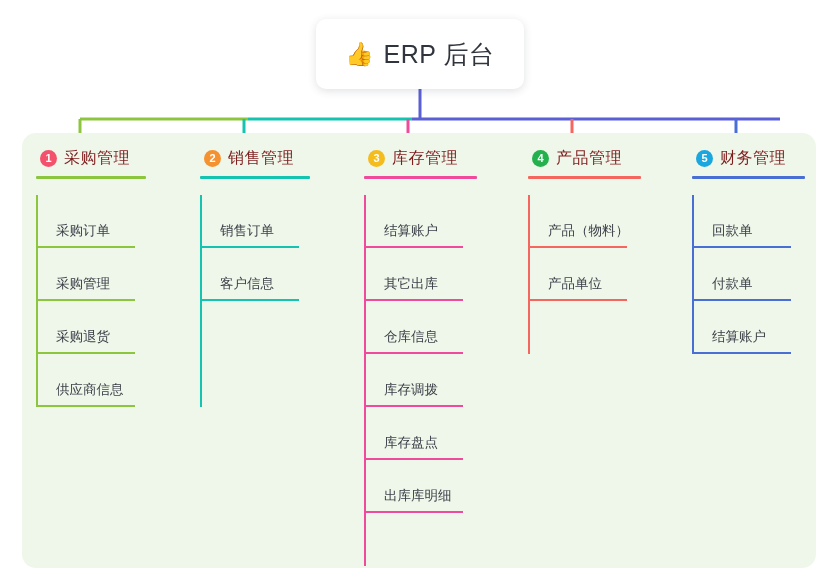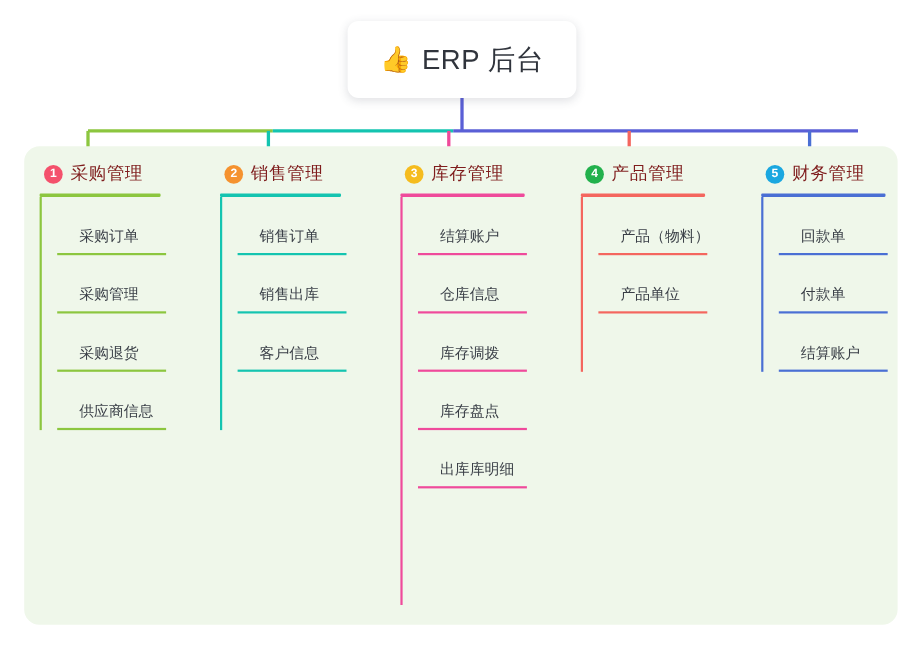--- a/index.html
+++ b/index.html
@@ -115,22 +115,22 @@
     border-radius: 1px;
   }
   .hr-w0 { width: 110px; }
   .hr-w1 { width: 110px; }
   .hr-w2 { width: 113px; }
   .hr-w3 { width: 113px; }
   .hr-w4 { width: 113px; }
 
   .items {
     position: relative;
-    margin-top: 0px;
-    padding-left: 16px;
+    margin-top: 16px;
+    padding-left: 0px;
   }
   .spine {
     position: absolute;
     left: 0px;
     top: 0px;
     width: 2px;
   }
   .item {
     position: relative;
     height: 53px;
@@ -214,42 +214,42 @@
           <span class="col-title">销售管理</span>
         </div>
         <div class="head-rule hr-w1" style="background: rgb(20, 196, 176);"></div>
         <div class="items">
           <div class="spine" style="background: rgb(20, 196, 176); height: 212px;"></div>
           <div class="item">
             <span class="item-label">销售订单</span>
             <div class="item-rule" style="background: rgb(20, 196, 176);"></div>
           </div>
           <div class="item">
-            <span class="item-label">销售出库</span>
-            <div class="item-rule" style="background: rgb(20, 196, 176);"></div>
-          </div>
-          <div class="item">
             <span class="item-label">客户信息</span>
             <div class="item-rule" style="background: rgb(20, 196, 176);"></div>
           </div>
         </div>
       </div>
       <div class="column col-2">
         <div class="col-head">
           <span class="badge" style="background: rgb(245, 188, 30);">3</span>
           <span class="col-title">库存管理</span>
         </div>
         <div class="head-rule hr-w2" style="background: rgb(239, 74, 155);"></div>
         <div class="items">
           <div class="spine" style="background: rgb(239, 74, 155); height: 371px;"></div>
           <div class="item">
             <span class="item-label">结算账户</span>
             <div class="item-rule" style="background: rgb(239, 74, 155);"></div>
           </div>
           <div class="item">
+            <span class="item-label">其它出库</span>
+            <div class="item-rule" style="background: rgb(239, 74, 155);"></div>
+          </div>
+          <div class="item">
             <span class="item-label">仓库信息</span>
             <div class="item-rule" style="background: rgb(239, 74, 155);"></div>
           </div>
           <div class="item">
             <span class="item-label">库存调拨</span>
             <div class="item-rule" style="background: rgb(239, 74, 155);"></div>
           </div>
           <div class="item">
             <span class="item-label">库存盘点</span>
             <div class="item-rule" style="background: rgb(239, 74, 155);"></div>

